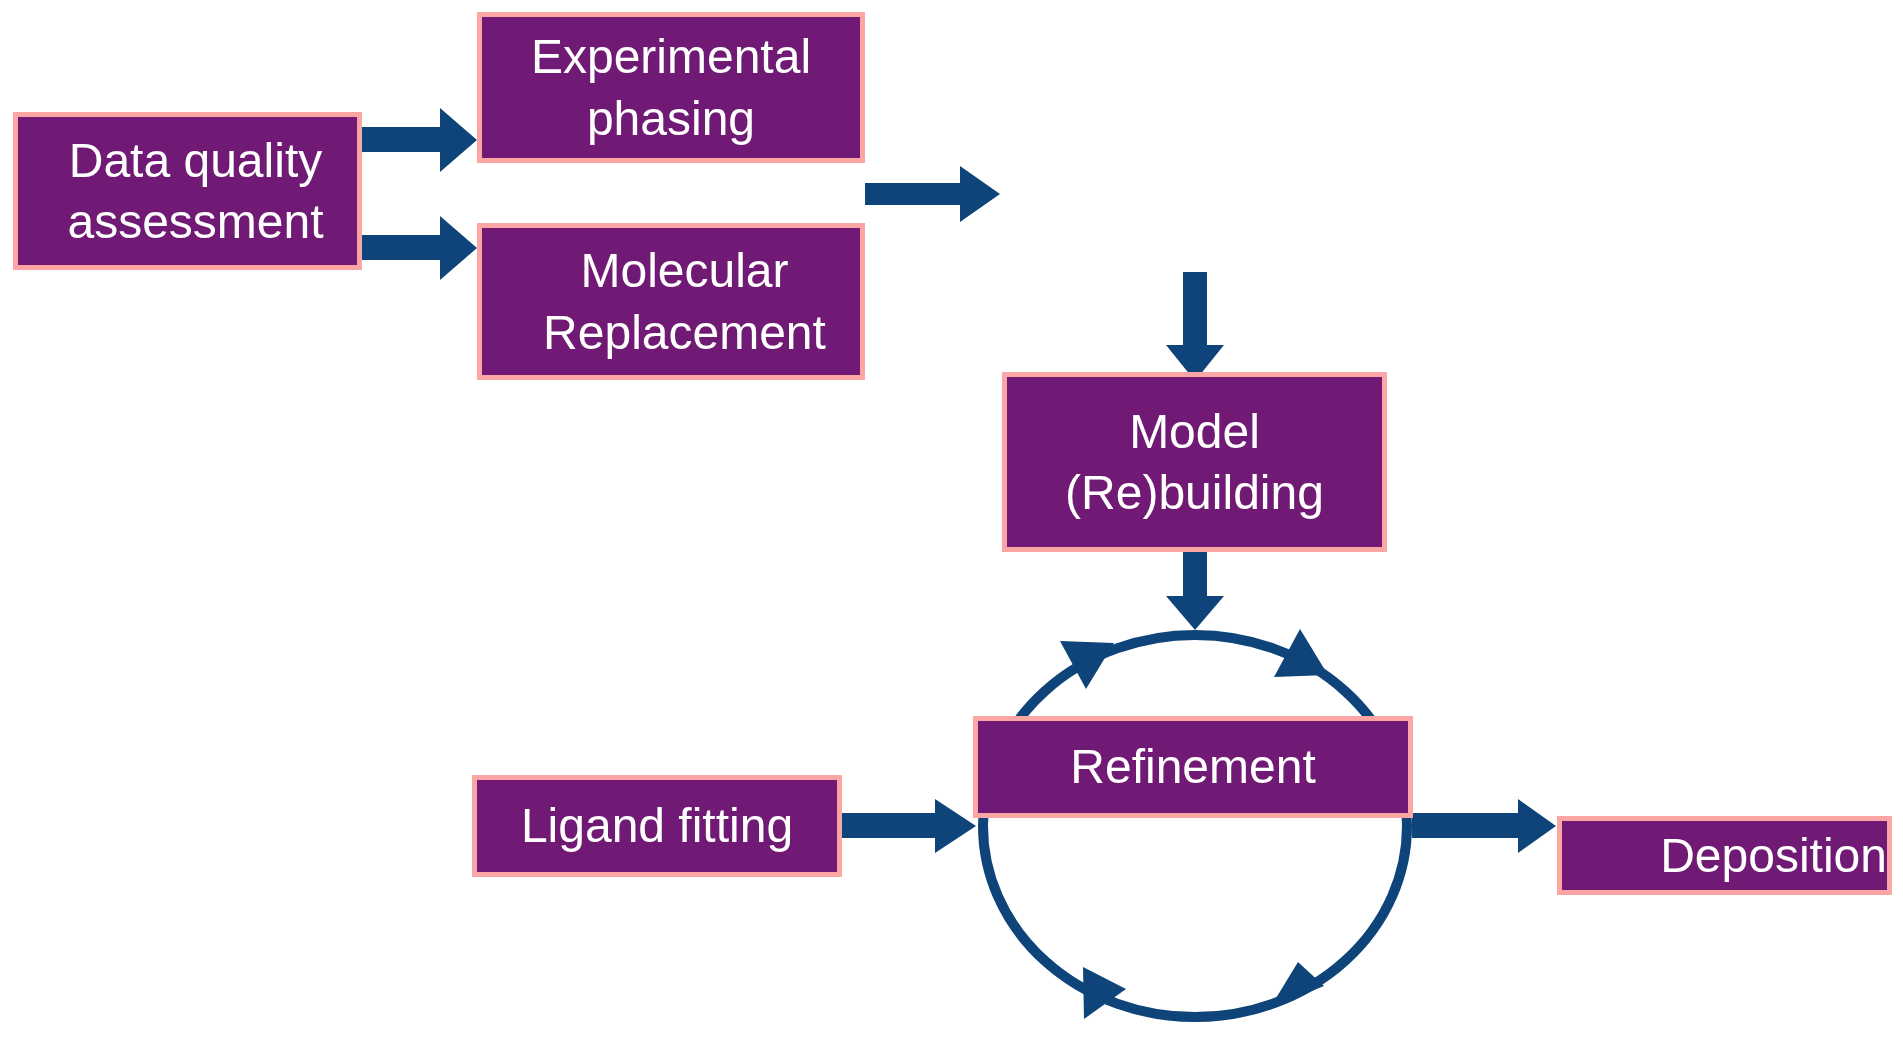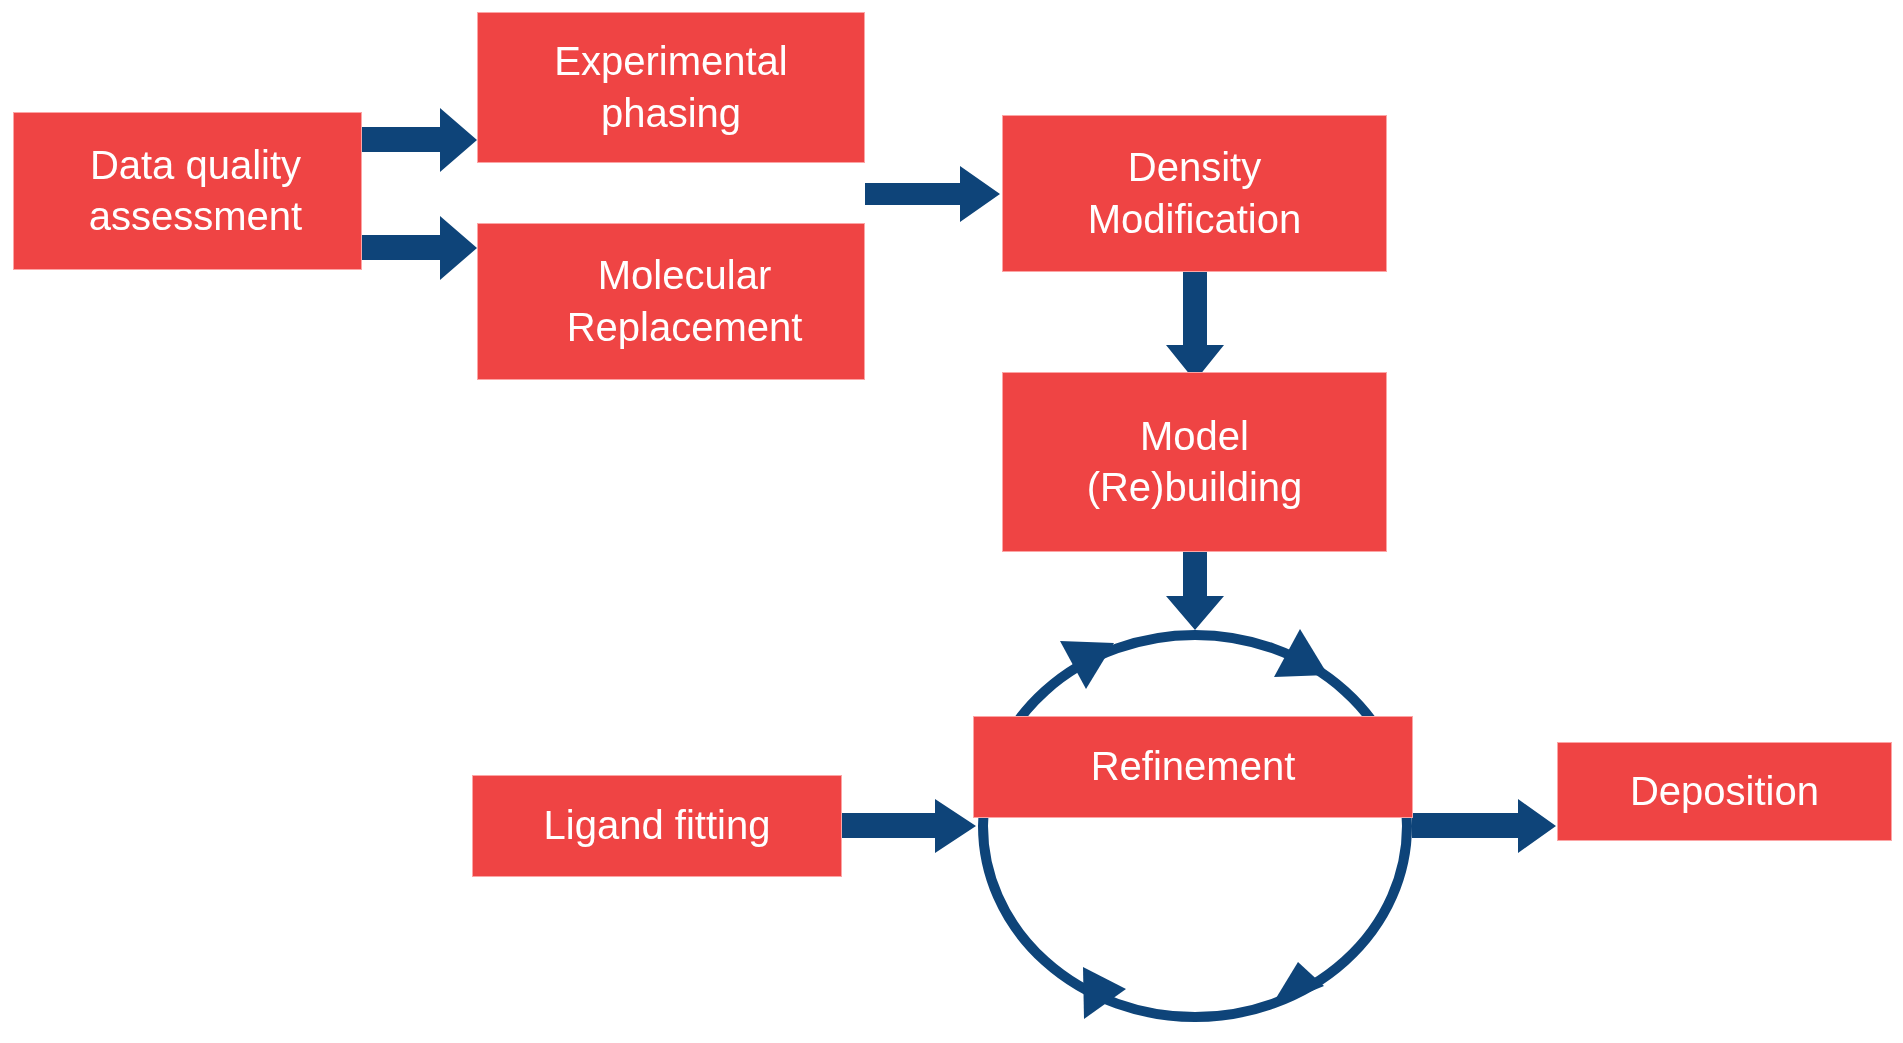--- a/index.html
+++ b/index.html
@@ -13,42 +13,42 @@
   }
   .arrows-layer {
     position: absolute;
     left: 0; top: 0;
     width: 1903px; height: 1043px;
     z-index: 0;
   }
   .node {
     position: absolute;
     z-index: 1;
-    background: #ef4444;
-    border: 1px solid #fca5a5;
+    background: #701a75;
+    border: 5px solid #fca5a5;
     box-sizing: border-box;
     display: flex;
     align-items: center;
     justify-content: center;
     text-align: center;
     color: #ffffff;
-    font-size: 40px;
+    font-size: 48px;
     line-height: 1.28;
     white-space: pre-line;
   }
   
   .n-dq  { left: 13px;   top: 112px; width: 349px; height: 158px; padding-left: 16px; }
   .n-ep  { left: 477px;  top: 12px;  width: 388px; height: 151px; }
   .n-mr  { left: 477px;  top: 223px; width: 388px; height: 157px; padding-left: 27px; }
   .n-dm  { left: 1002px; top: 115px; width: 385px; height: 157px; }
   .n-mb  { left: 1002px; top: 372px; width: 385px; height: 180px; }
   .n-rf  { left: 973px;  top: 696px; width: 440px; height: 102px; margin-top: 20px; }
   .n-vl  { left: 973px;  top: 848px; width: 440px; height: 105px; }
   .n-lf  { left: 472px;  top: 775px; width: 370px; height: 102px; }
-  .n-dp  { left: 1557px; top: 742px; width: 335px; height: 99px; }
+  .n-dp  { left: 1557px; top: 816px; width: 335px; height: 79px; justify-content: flex-end; }
 </style>
 </head>
 <body>
 
 <div class="canvas">
 
   <svg class="arrows-layer" viewBox="0 0 1903 1043" xmlns="http://www.w3.org/2000/svg">
 
     <polygon fill="#0e4479" points="362,127 440,127 440,108 477,140 440,172 440,152 362,152"></polygon>
 
@@ -80,24 +80,20 @@
   <div class="node n-ep">
     <span>Experimental
 phasing</span>
   </div>
 
   <div class="node n-mr">
     <span>Molecular
 Replacement</span>
   </div>
 
-  <div class="node n-dm">
-    <span>Density
-Modification</span>
-  </div>
 
   <div class="node n-mb">
     <span>Model
 (Re)building</span>
   </div>
 
   <div class="node n-rf">
     <span>Refinement</span>
   </div>
 

